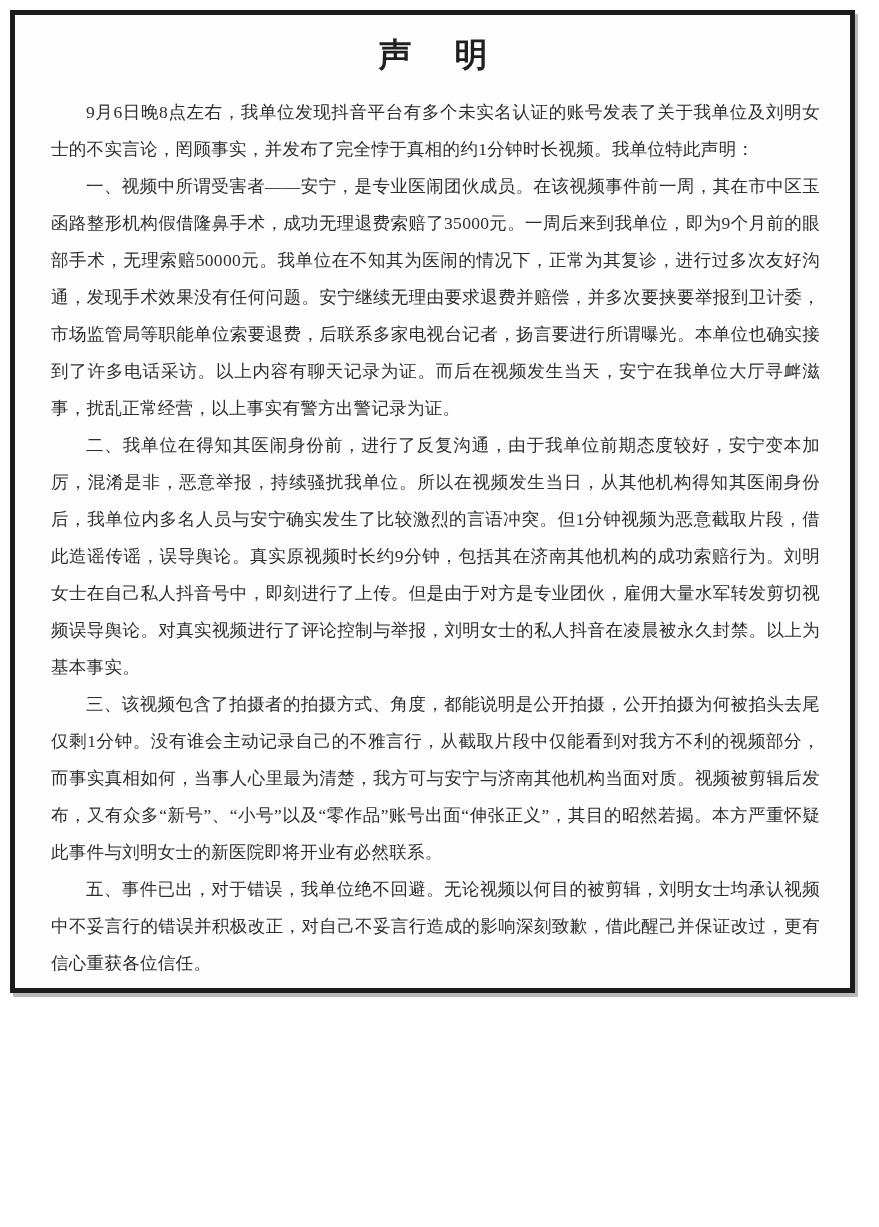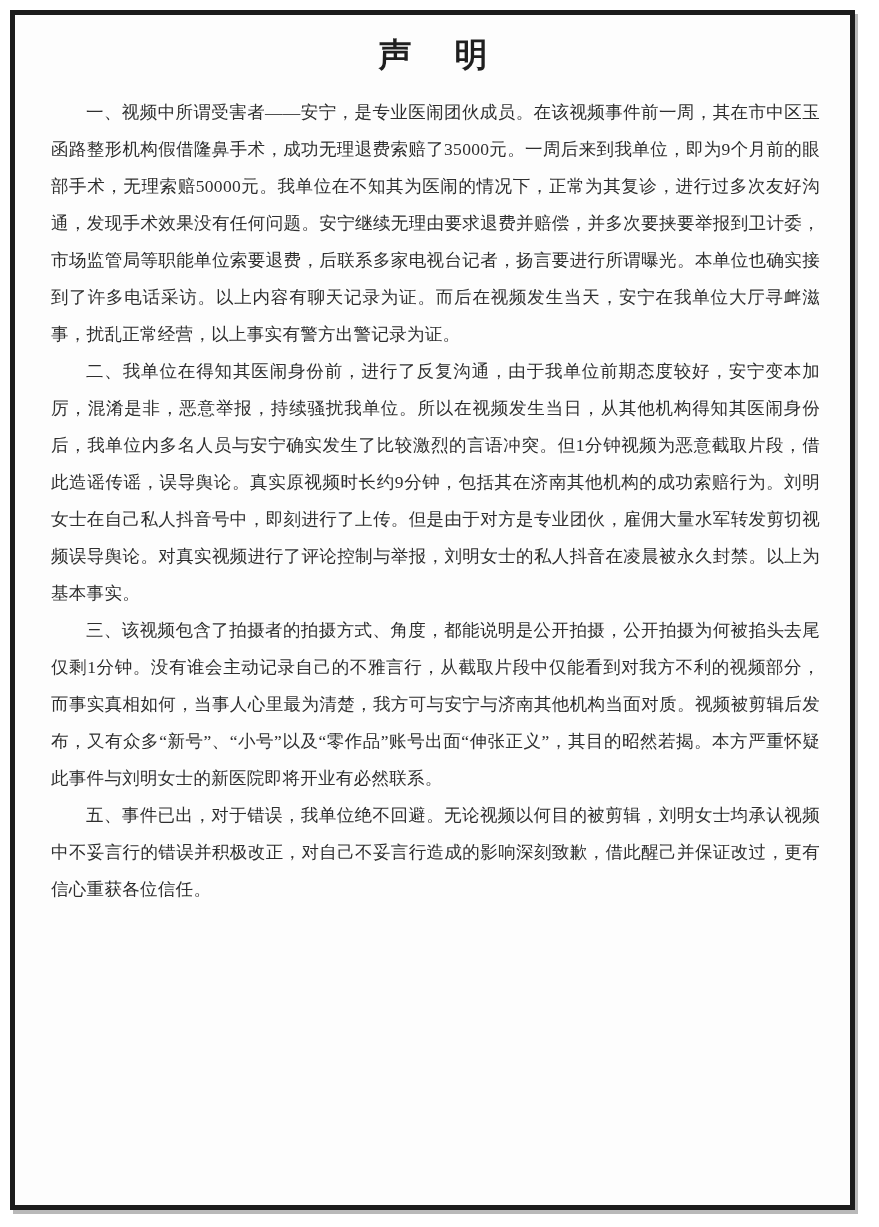--- a/index.html
+++ b/index.html
@@ -13,21 +13,21 @@
     position: relative;
     font-family: "Liberation Serif", "DejaVu Serif", serif;
     color: #2e2e2e;
     overflow: hidden;
   }
   .page-frame {
     position: absolute;
     left: 10px;
     top: 10px;
     width: 845px;
-    height: 1200px;
+    height: 983px;
     border: 5px solid #1c1c1c;
     box-sizing: border-box;
     background: #fdfdfd;
     box-shadow: 3px 4px 0 #b9b9b9;
     padding: 14px 30px 20px 36px;
   }
   .doc-title {
     text-align: center;
     font-size: 33px;
     font-weight: bold;
@@ -44,19 +44,20 @@
     text-align: justify;
     letter-spacing: 0.3px;
   }
 </style>
 </head>
 <body>
 
 <div class="page-frame">
   <h1 class="doc-title">声　明</h1>
   <div class="doc-body">
+    <p>9月6日晚8点左右，我单位发现抖音平台有多个未实名认证的账号发表了关于我单位及刘明女士的不实言论，罔顾事实，并发布了完全悖于真相的约1分钟时长视频。我单位特此声明：</p>
     <p>一、视频中所谓受害者——安宁，是专业医闹团伙成员。在该视频事件前一周，其在市中区玉函路整形机构假借隆鼻手术，成功无理退费索赔了35000元。一周后来到我单位，即为9个月前的眼部手术，无理索赔50000元。我单位在不知其为医闹的情况下，正常为其复诊，进行过多次友好沟通，发现手术效果没有任何问题。安宁继续无理由要求退费并赔偿，并多次要挟要举报到卫计委，市场监管局等职能单位索要退费，后联系多家电视台记者，扬言要进行所谓曝光。本单位也确实接到了许多电话采访。以上内容有聊天记录为证。而后在视频发生当天，安宁在我单位大厅寻衅滋事，扰乱正常经营，以上事实有警方出警记录为证。</p>
     <p>二、我单位在得知其医闹身份前，进行了反复沟通，由于我单位前期态度较好，安宁变本加厉，混淆是非，恶意举报，持续骚扰我单位。所以在视频发生当日，从其他机构得知其医闹身份后，我单位内多名人员与安宁确实发生了比较激烈的言语冲突。但1分钟视频为恶意截取片段，借此造谣传谣，误导舆论。真实原视频时长约9分钟，包括其在济南其他机构的成功索赔行为。刘明女士在自己私人抖音号中，即刻进行了上传。但是由于对方是专业团伙，雇佣大量水军转发剪切视频误导舆论。对真实视频进行了评论控制与举报，刘明女士的私人抖音在凌晨被永久封禁。以上为基本事实。</p>
     <p>三、该视频包含了拍摄者的拍摄方式、角度，都能说明是公开拍摄，公开拍摄为何被掐头去尾仅剩1分钟。没有谁会主动记录自己的不雅言行，从截取片段中仅能看到对我方不利的视频部分，而事实真相如何，当事人心里最为清楚，我方可与安宁与济南其他机构当面对质。视频被剪辑后发布，又有众多“新号”、“小号”以及“零作品”账号出面“伸张正义”，其目的昭然若揭。本方严重怀疑此事件与刘明女士的新医院即将开业有必然联系。</p>
     <p>五、事件已出，对于错误，我单位绝不回避。无论视频以何目的被剪辑，刘明女士均承认视频中不妥言行的错误并积极改正，对自己不妥言行造成的影响深刻致歉，借此醒己并保证改过，更有信心重获各位信任。</p>
 
   </div>
 </div>
 
 </body></html>

